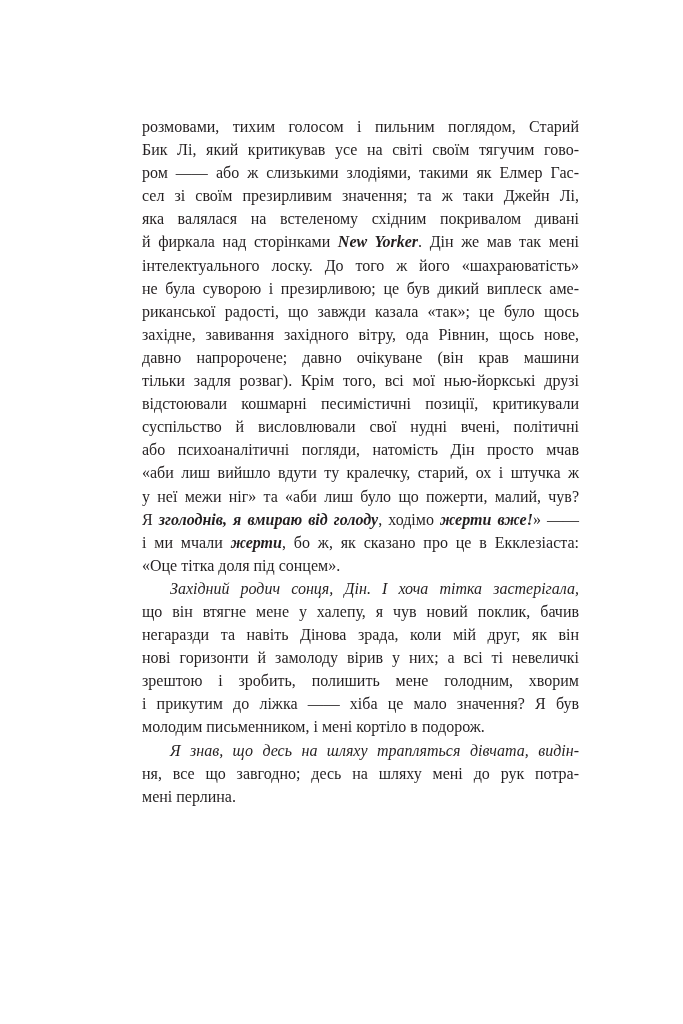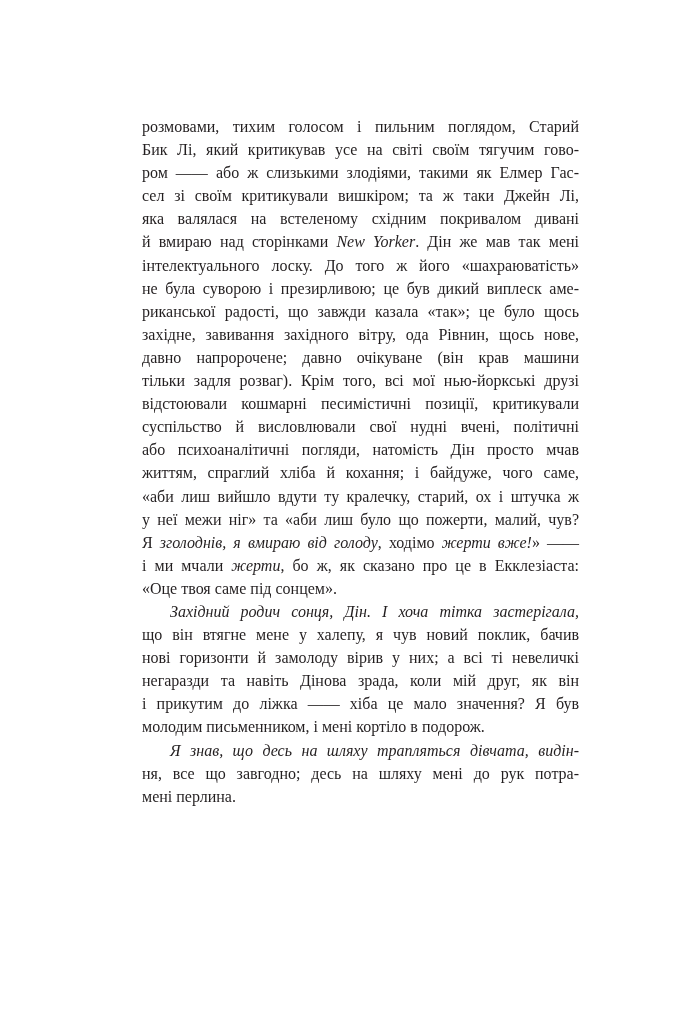--- a/index.html
+++ b/index.html
@@ -42,20 +42,21 @@
     }
     .line.last {
       text-align-last: left;
     }
     .line.indent {
       padding-left: 28px;
       font-style: italic;
     }
     .seg.italic {
       font-style: italic;
+      font-weight: bold;
     }
     .line-inner {
       display: block;
       width: 100%;
       white-space: normal;
       text-align: justify;
       text-align-last: justify;
     }
     .line.last .line-inner {
       text-align-last: left;
@@ -70,27 +71,27 @@
         <span class="line">
           <span class="line-inner"><span class="seg">розмовами, тихим голосом і пильним поглядом, Старий</span></span>
         </span>
         <span class="line">
           <span class="line-inner"><span class="seg">Бик Лі, який критикував усе на світі своїм тягучим гово-</span></span>
         </span>
         <span class="line">
           <span class="line-inner"><span class="seg">ром —— або ж слизькими злодіями, такими як Елмер Гас-</span></span>
         </span>
         <span class="line">
-          <span class="line-inner"><span class="seg">сел зі своїм критикували вишкіром; та ж таки Джейн Лі,</span></span>
+          <span class="line-inner"><span class="seg">сел зі своїм презирливим значення; та ж таки Джейн Лі,</span></span>
         </span>
         <span class="line">
           <span class="line-inner"><span class="seg">яка валялася на встеленому східним покривалом дивані</span></span>
         </span>
         <span class="line">
-          <span class="line-inner"><span class="seg">й вмираю над сторінками </span><span class="seg italic">New Yorker</span><span class="seg">. Дін же мав так мені</span></span>
+          <span class="line-inner"><span class="seg">й фиркала над сторінками </span><span class="seg italic">New Yorker</span><span class="seg">. Дін же мав так мені</span></span>
         </span>
         <span class="line">
           <span class="line-inner"><span class="seg">інтелектуального лоску. До того ж його «шахраюватість»</span></span>
         </span>
         <span class="line">
           <span class="line-inner"><span class="seg">не була суворою і презирливою; це був дикий виплеск аме-</span></span>
         </span>
         <span class="line">
           <span class="line-inner"><span class="seg">риканської радості, що завжди казала «так»; це було щось</span></span>
         </span>
@@ -106,50 +107,50 @@
         <span class="line">
           <span class="line-inner"><span class="seg">відстоювали кошмарні песимістичні позиції, критикували</span></span>
         </span>
         <span class="line">
           <span class="line-inner"><span class="seg">суспільство й висловлювали свої нудні вчені, політичні</span></span>
         </span>
         <span class="line">
           <span class="line-inner"><span class="seg">або психоаналітичні погляди, натомість Дін просто мчав</span></span>
         </span>
         <span class="line">
-          <span class="line-inner"><span class="seg">життям, спраглий хліба й кохання; і байдуже, чого саме,</span></span>
-        </span>
-        <span class="line">
           <span class="line-inner"><span class="seg">«аби лиш вийшло вдути ту кралечку, старий, ох і штучка ж</span></span>
         </span>
         <span class="line">
           <span class="line-inner"><span class="seg">у неї межи ніг» та «аби лиш було що пожерти, малий, чув?</span></span>
         </span>
         <span class="line">
           <span class="line-inner"><span class="seg">Я </span><span class="seg italic">зголоднів, я вмираю від голоду</span><span class="seg">, ходімо </span><span class="seg italic">жерти вже!</span><span class="seg">» ——</span></span>
         </span>
         <span class="line">
           <span class="line-inner"><span class="seg">і ми мчали </span><span class="seg italic">жерти</span><span class="seg">, бо ж, як сказано про це в Екклезіаста:</span></span>
         </span>
         <span class="line last">
-          <span class="line-inner"><span class="seg">«Оце твоя саме під сонцем».</span></span>
+          <span class="line-inner"><span class="seg">«Оце тітка доля під сонцем».</span></span>
         </span>
       </div>
       <div>
         <span class="line indent">
           <span class="line-inner"><span class="seg">Західний родич сонця, Дін. І хоча тітка застерігала,</span></span>
         </span>
         <span class="line">
           <span class="line-inner"><span class="seg">що він втягне мене у халепу, я чув новий поклик, бачив</span></span>
         </span>
         <span class="line">
+          <span class="line-inner"><span class="seg">негаразди та навіть Дінова зрада, коли мій друг, як він</span></span>
+        </span>
+        <span class="line">
           <span class="line-inner"><span class="seg">нові горизонти й замолоду вірив у них; а всі ті невеличкі</span></span>
         </span>
         <span class="line">
-          <span class="line-inner"><span class="seg">негаразди та навіть Дінова зрада, коли мій друг, як він</span></span>
+          <span class="line-inner"><span class="seg">зрештою і зробить, полишить мене голодним, хворим</span></span>
         </span>
         <span class="line">
           <span class="line-inner"><span class="seg">і прикутим до ліжка —— хіба це мало значення? Я був</span></span>
         </span>
         <span class="line last">
           <span class="line-inner"><span class="seg">молодим письменником, і мені кортіло в подорож.</span></span>
         </span>
       </div>
       <div>
         <span class="line indent">

